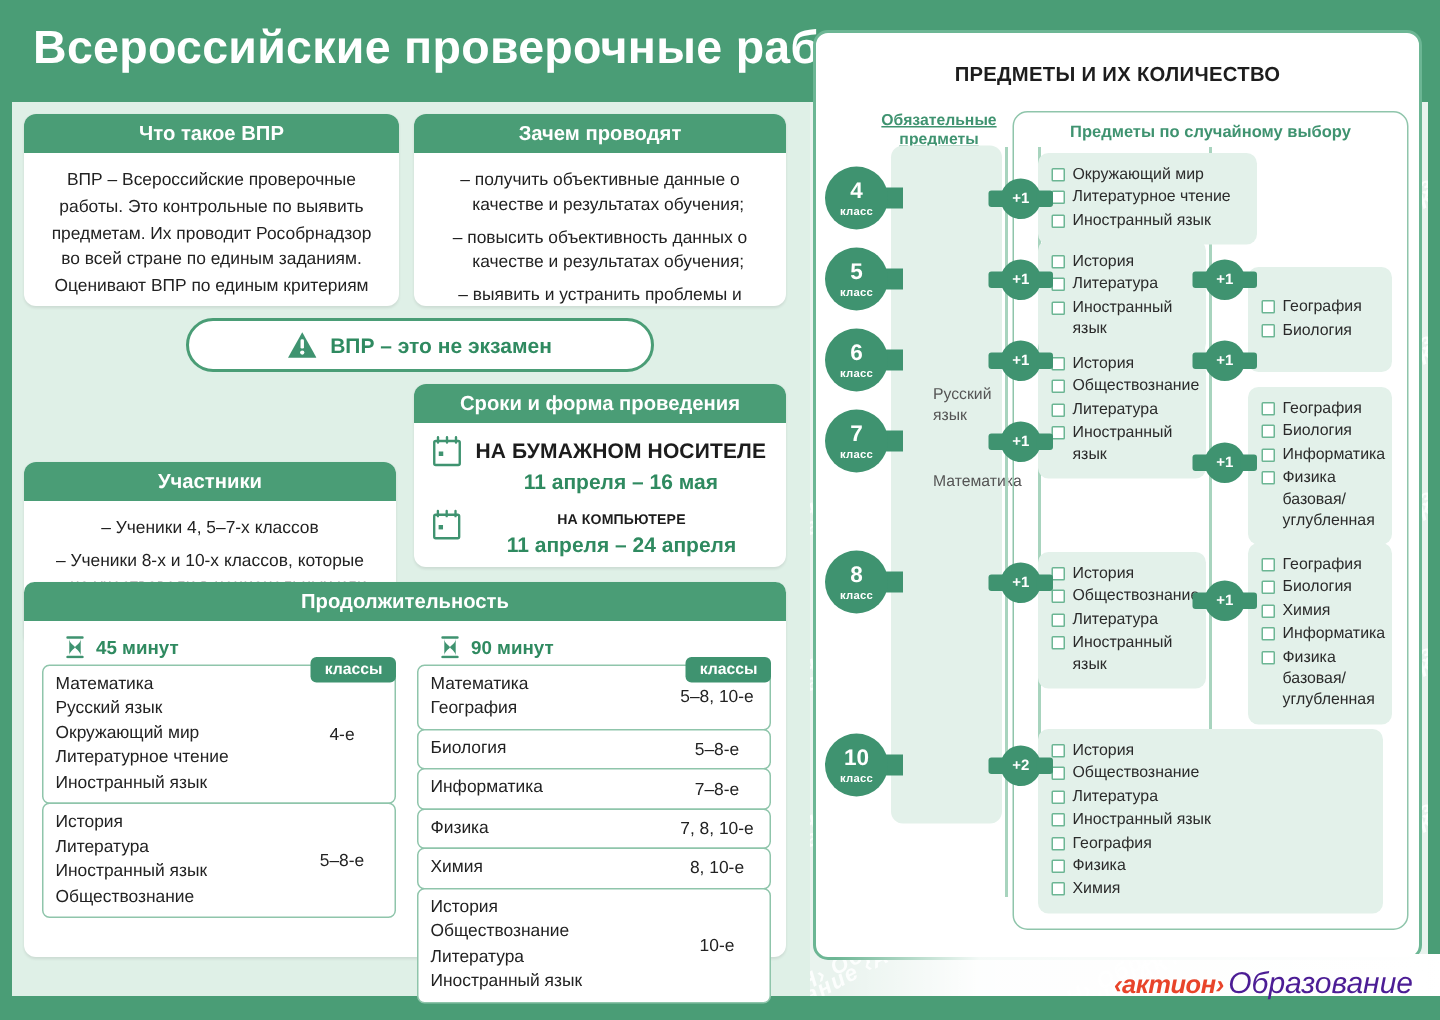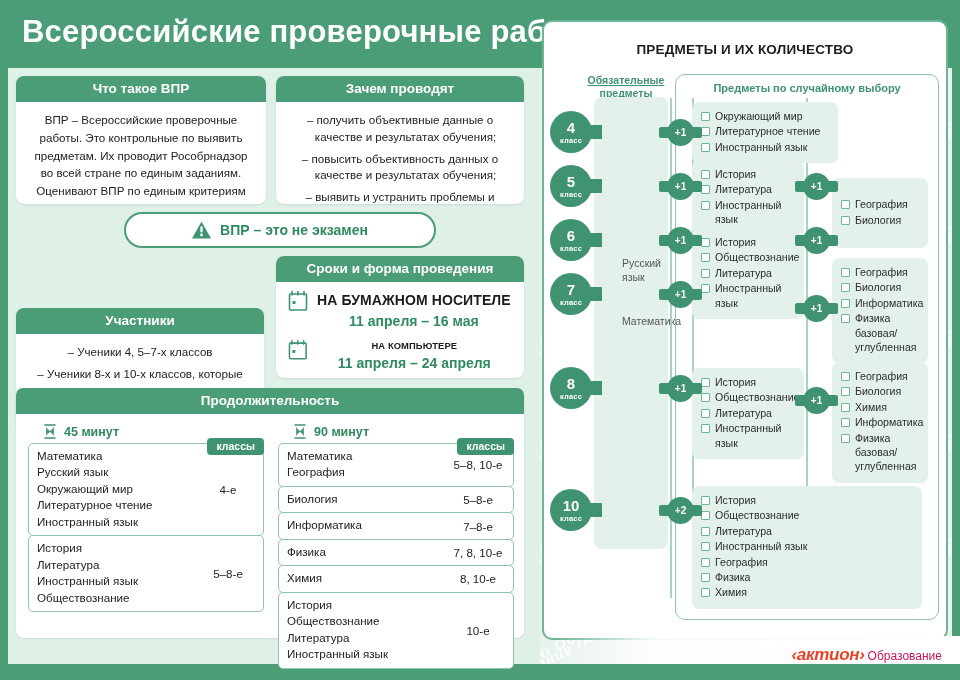--- a/index.html
+++ b/index.html
@@ -90,21 +90,21 @@
   .sbox { position:absolute; background:#e3f1ea; border-radius:7px; padding:7px 9px 8px; z-index:5;}
   .sbox .it { font-size:10.6px; color:#2b2b2b; line-height:1.36; padding-left:14px;
      position:relative; margin-bottom:1px;}
   .sbox .it::before { content:""; position:absolute; left:0; top:3px; width:7px; height:7px;
      border:1px solid #6cb694; border-radius:1px; background:#fff;}
   .sbox .it .sub { display:block; padding-left:0; }
 
   
   .logo { position:absolute; right:18px; top:645px; z-index:6; display:flex; align-items:baseline; gap:3px;}
   .logo .a { color:#e8442a; font-weight:bold; font-style:italic; font-size:17px; letter-spacing:-.3px;}
-  .logo .b { color:#be185d; font-size:12px;}
+  .logo .b { color:#4c1d95; font-style:italic; font-size:20px;}
   .whitestrip { position:absolute; left:0; top:636px; width:960px; height:28px; z-index:5;
      background:linear-gradient(90deg, rgba(255,255,255,0) 58%, rgba(255,255,255,.93) 68%, #fff 100%);}
 </style>
 </head>
 <body>
 
 <div id="wm">
     <div class="wmrow" style="top: -104px; left: -40px;">‹АКТИОН› Образование   ‹АКТИОН› Образование   ‹АКТИОН› Образование   ‹АКТИОН› Образование   ‹АКТИОН› Образование   ‹АКТИОН› Образование   ‹АКТИОН› Образование   ‹АКТИОН› Образование   ‹АКТИОН› Образование   ‹АКТИОН› Образование   ‹АКТИОН› Образование   ‹АКТИОН› Образование   ‹АКТИОН› Образование   ‹АКТИОН› Образование   </div>
     <div class="wmrow" style="top: -52px; left: -120px;">‹АКТИОН› Образование   ‹АКТИОН› Образование   ‹АКТИОН› Образование   ‹АКТИОН› Образование   ‹АКТИОН› Образование   ‹АКТИОН› Образование   ‹АКТИОН› Образование   ‹АКТИОН› Образование   ‹АКТИОН› Образование   ‹АКТИОН› Образование   ‹АКТИОН› Образование   ‹АКТИОН› Образование   ‹АКТИОН› Образование   ‹АКТИОН› Образование   </div>
     <div class="wmrow" style="top: 0px; left: -40px;">‹АКТИОН› Образование   ‹АКТИОН› Образование   ‹АКТИОН› Образование   ‹АКТИОН› Образование   ‹АКТИОН› Образование   ‹АКТИОН› Образование   ‹АКТИОН› Образование   ‹АКТИОН› Образование   ‹АКТИОН› Образование   ‹АКТИОН› Образование   ‹АКТИОН› Образование   ‹АКТИОН› Образование   ‹АКТИОН› Образование   ‹АКТИОН› Образование   </div>

